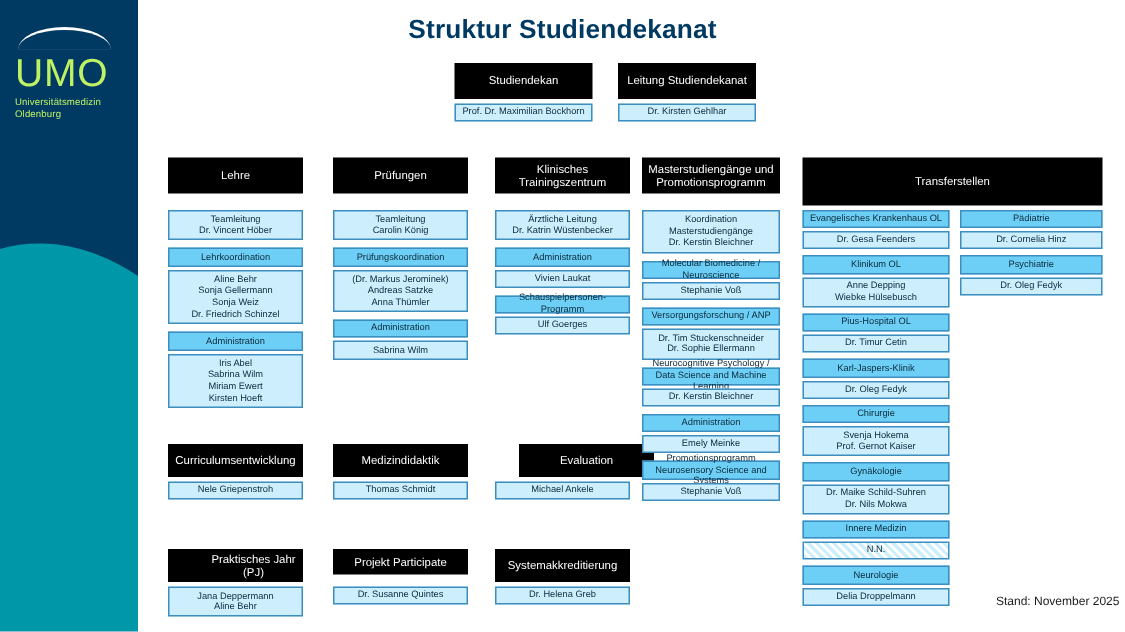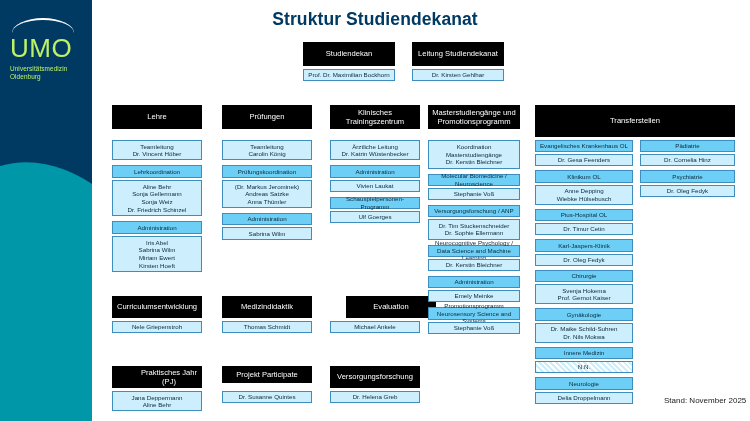--- a/index.html
+++ b/index.html
@@ -155,21 +155,21 @@
       <div class="box name" style="left: 330px; top: 211px; width: 90px; height: 12.2px;">
         <span style="padding: 0px 2px; white-space: pre-line;">Ulf Goerges</span>
       </div>
       <div class="box head" style="left: 330px; top: 296px; width: 90px; height: 22px; margin-left: 16px;">
         <span style="padding: 0px 2px; white-space: pre-line;">Evaluation</span>
       </div>
       <div class="box name" style="left: 330px; top: 321px; width: 90px; height: 12.2px;">
         <span style="padding: 0px 2px; white-space: pre-line;">Michael Ankele</span>
       </div>
       <div class="box head" style="left: 330px; top: 366px; width: 90px; height: 22px;">
-        <span style="padding: 0px 2px; white-space: pre-line;">Versorgungsforschung</span>
+        <span style="padding: 0px 2px; white-space: pre-line;">Systemakkreditierung</span>
       </div>
       <div class="box name" style="left: 330px; top: 391px; width: 90px; height: 12.2px;">
         <span style="padding: 0px 2px; white-space: pre-line;">Dr. Helena Greb</span>
       </div>
       <div class="box head" style="left: 428px; top: 105px; width: 92px; height: 24px;">
         <span style="padding: 0px 2px; white-space: pre-line;">Masterstudiengänge und Promotionsprogramm</span>
       </div>
       <div class="box name" style="left: 428px; top: 140px; width: 92px; height: 28.6px;">
         <span style="padding: 0px 2px; white-space: pre-line;">Koordination
 Masterstudiengänge

